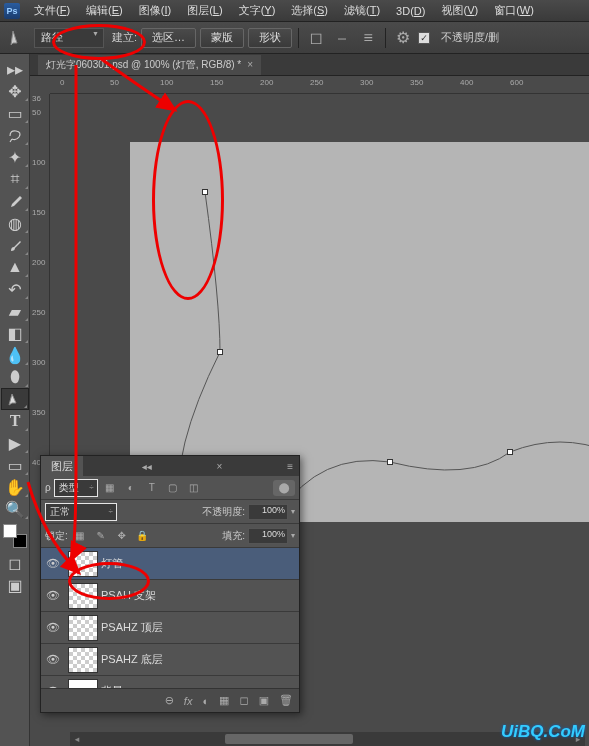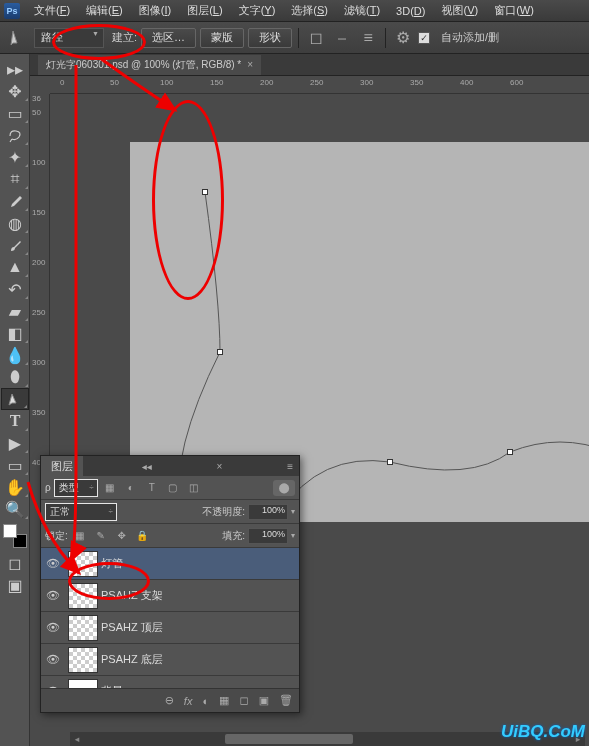--- a/index.html
+++ b/index.html
@@ -94,21 +94,21 @@
   <div class="btn">选区…</div>
   <div class="btn">蒙版</div>
   <div class="btn">形状</div>
   <div class="vsep"></div>
   <div class="icon-btn">◻</div>
   <div class="icon-btn">⎯</div>
   <div class="icon-btn">≡</div>
   <div class="vsep"></div>
   <div class="icon-btn">⚙</div>
   <span class="checkbox">✓</span>
-  <span class="opt-lbl">自动添加/删</span>
+  <span class="opt-lbl">不透明度/删</span>
 </div>
 
 <div class="main">
 
   <div class="toolbox">
     <div class="tbx">▸▸</div>
     <div class="tbx">✥<span class="tbx-tri"></span></div>
     <div class="tbx">▭<span class="tbx-tri"></span></div>
     <div class="tbx">
         <svg width="14" height="14">
@@ -244,21 +244,21 @@
   </div>
   <div class="layer-list">
     <div class="layer sel">
       <div class="eye">👁</div>
       <div class="thumb"></div>
       <span>灯管</span>
     </div>
     <div class="layer">
       <div class="eye">👁</div>
       <div class="thumb"></div>
-      <span>PSAHZ 支架</span>
+      <span>PSAH 支架</span>
     </div>
     <div class="layer">
       <div class="eye">👁</div>
       <div class="thumb"></div>
       <span>PSAHZ 顶层</span>
     </div>
     <div class="layer">
       <div class="eye">👁</div>
       <div class="thumb"></div>
       <span>PSAHZ 底层</span>

